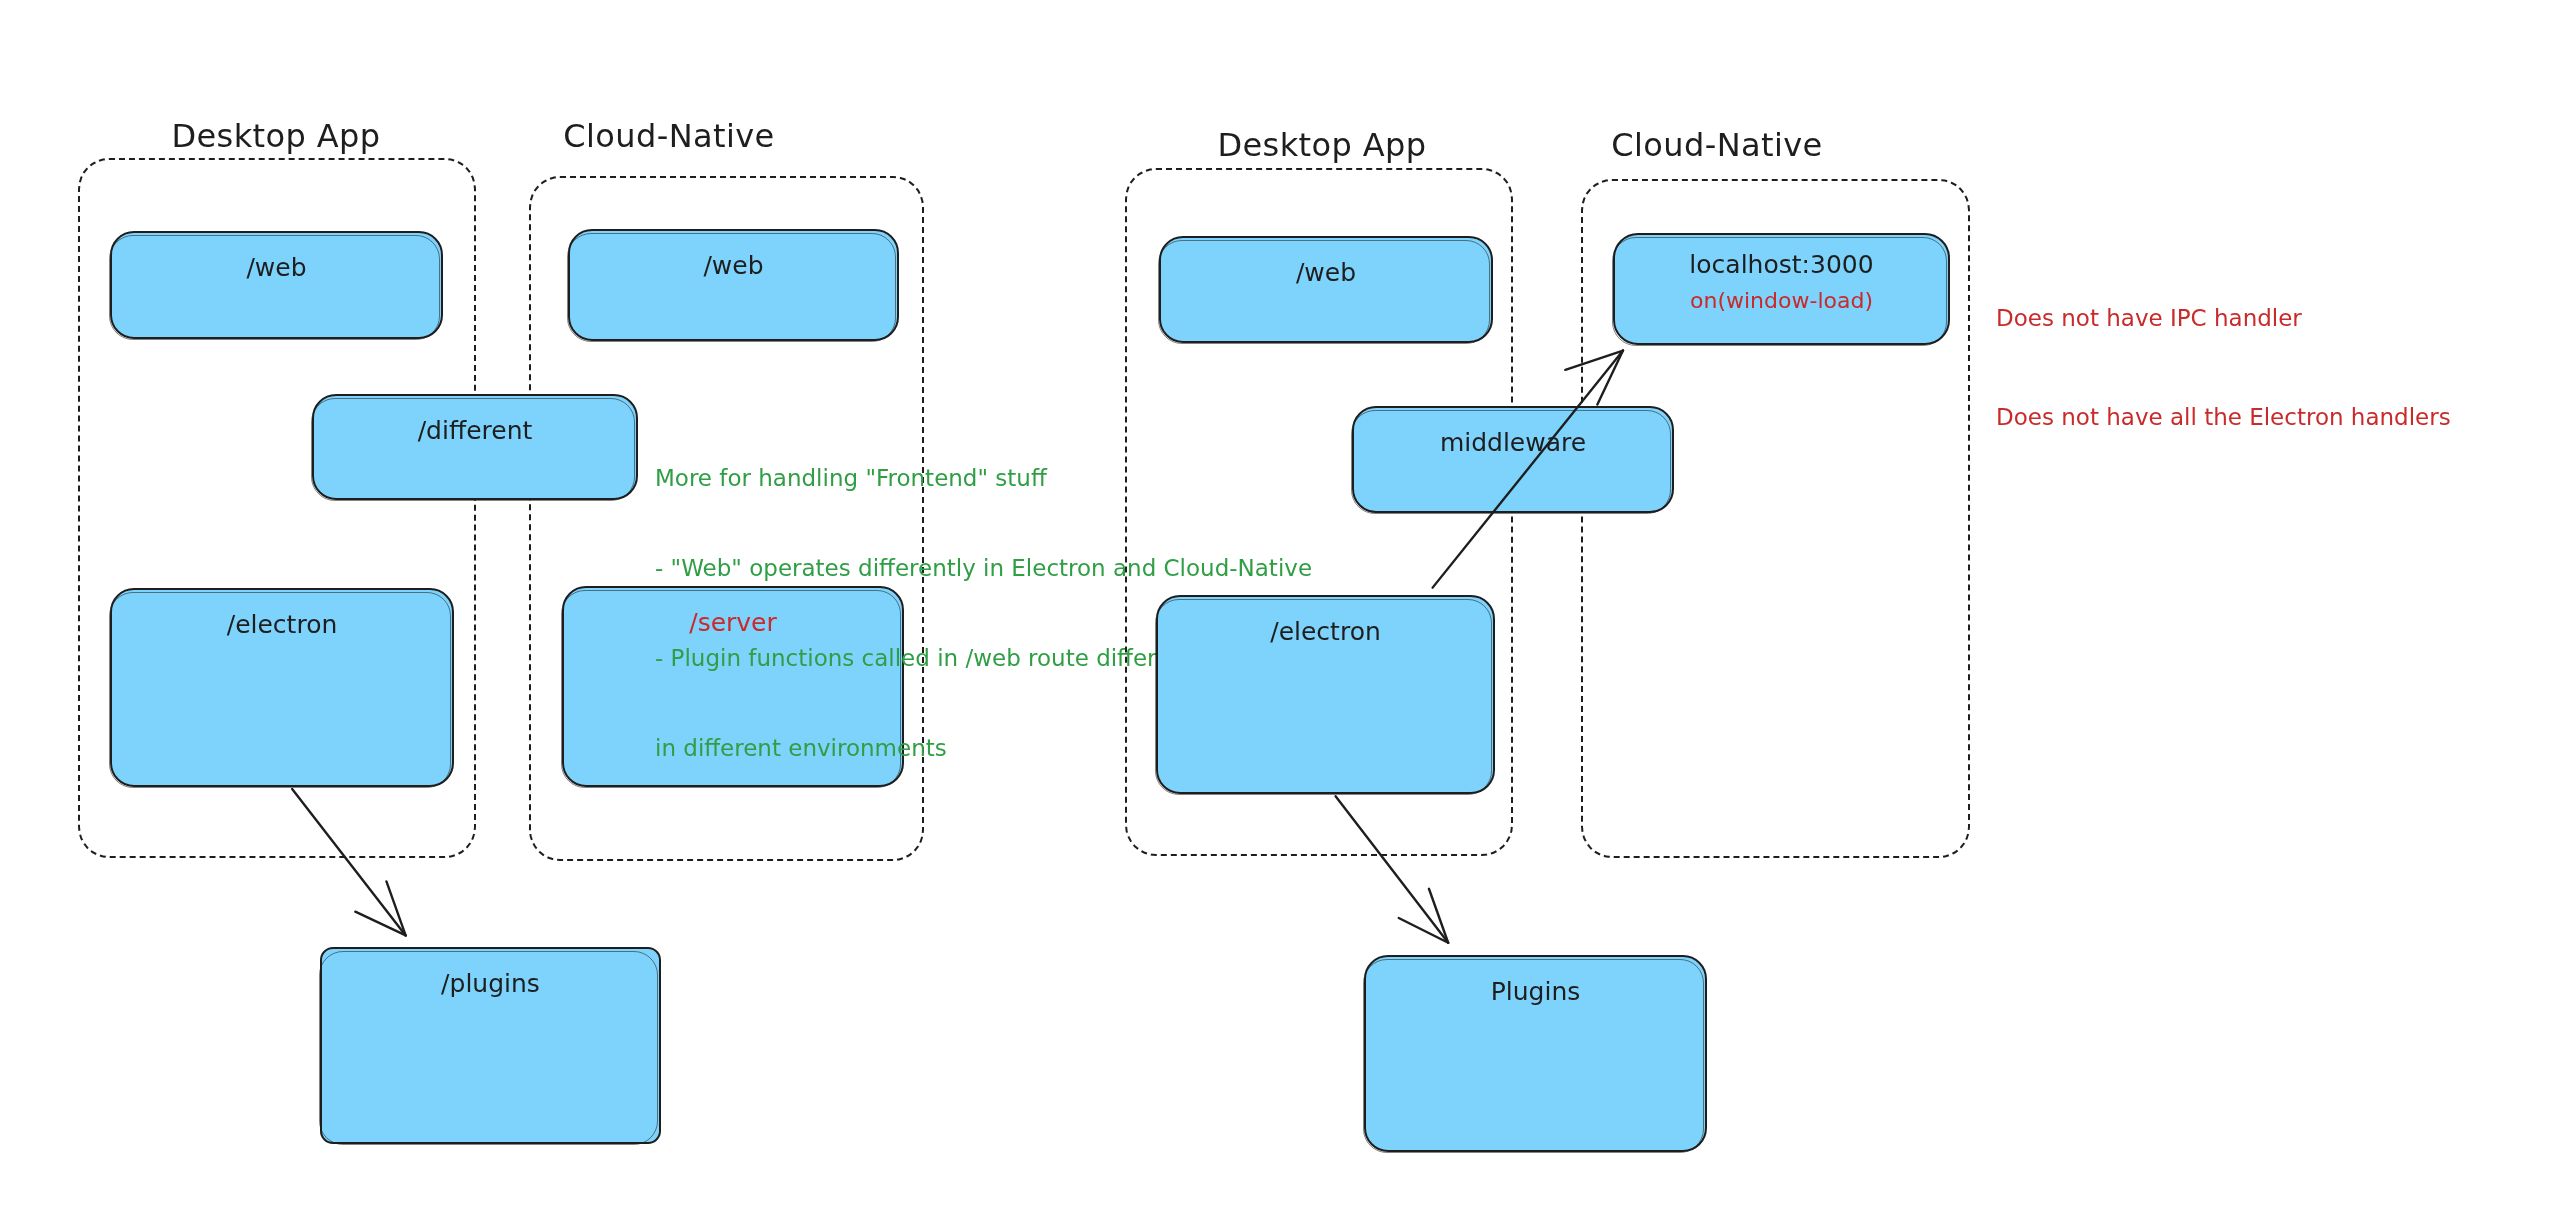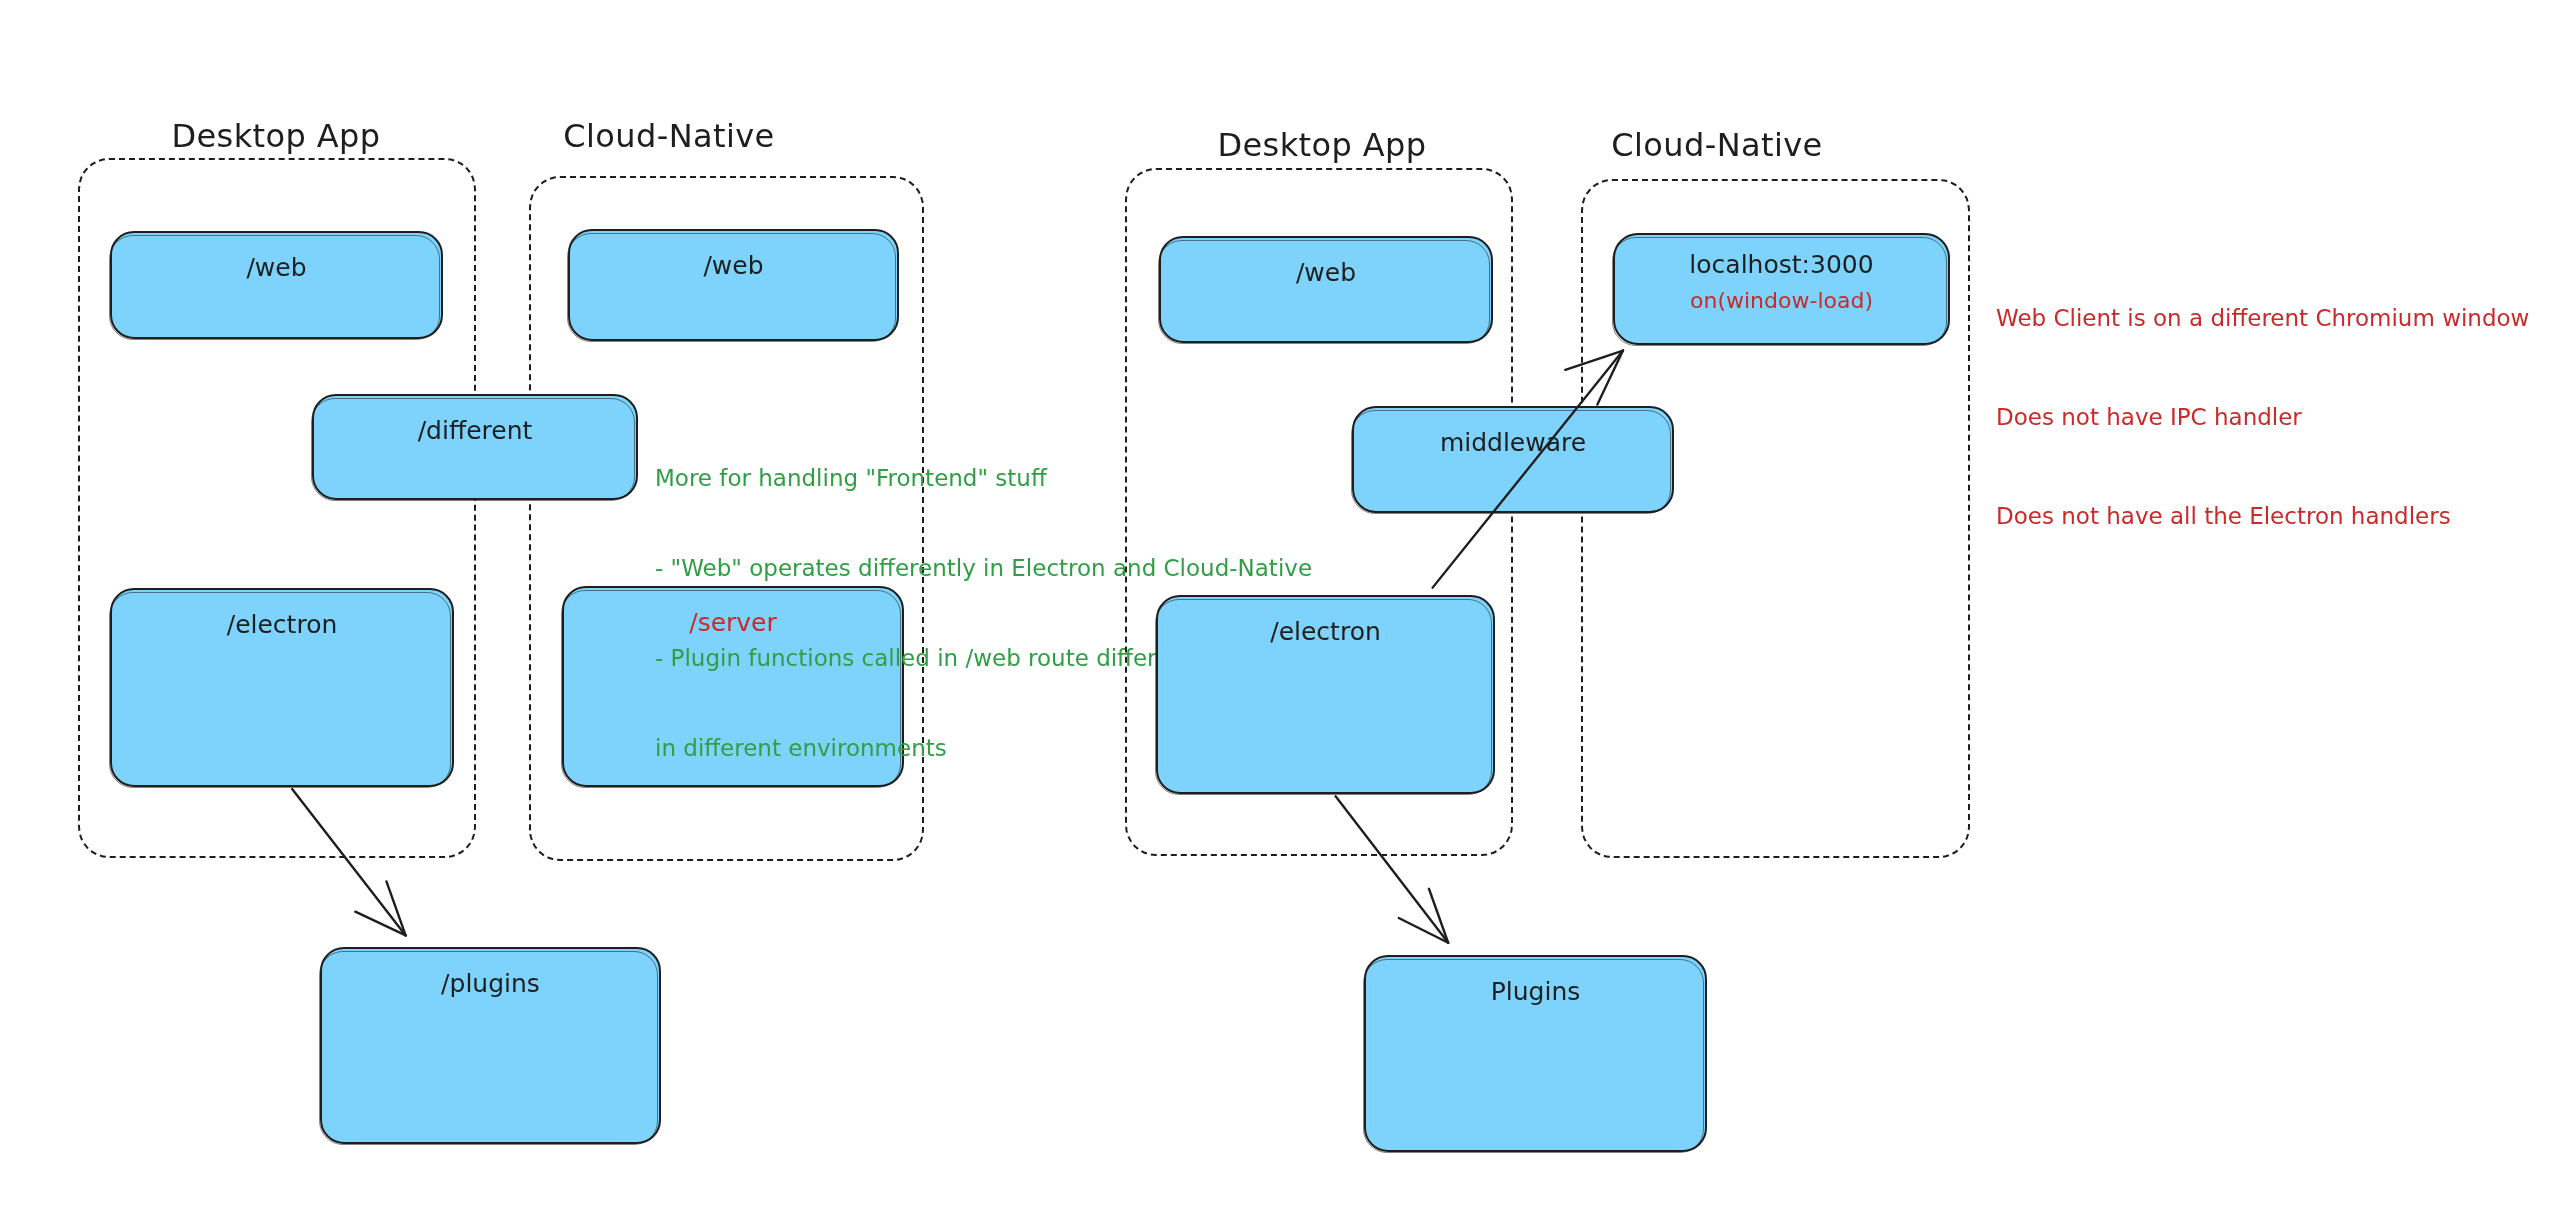--- a/index.html
+++ b/index.html
@@ -107,21 +107,21 @@
   </div>
 
   <div class="node" style="left:110px;top:588px;width:344px;height:199px;">
     <div class="node-label txt-dark">/electron</div>
   </div>
 
   <div class="node" style="left:562px;top:586px;width:342px;height:201px;">
     <div class="node-label txt-red">/server</div>
   </div>
 
-  <div class="node" style="left:320px;top:947px;width:341px;height:197px;">
+  <div class="node" style="left:320px;top:947px;width:341px;height:197px;border-radius:13px;">
     <div class="node-label txt-dark">/plugins</div>
   </div>
 
   <div class="annot txt-green" style="left:655px;top:403px;">
     <div>More for handling "Frontend" stuff</div>
     <div>- "Web" operates differently in Electron and Cloud-Native</div>
     <div>- Plugin functions called in /web route differently</div>
     <div>in different environments</div>
   </div>
 
@@ -146,21 +146,20 @@
 
   <div class="node" style="left:1156px;top:595px;width:339px;height:199px;">
     <div class="node-label txt-dark">/electron</div>
   </div>
 
   <div class="node" style="left:1364px;top:955px;width:343px;height:197px;">
     <div class="node-label txt-dark">Plugins</div>
   </div>
 
   <div class="annot txt-red" style="left:1996px;top:236px;line-height:33px;">
-    <div>Web Client is on a different Chromium window</div>
     <div>Does not have IPC handler</div>
     <div>Does not have all the Electron handlers</div>
   </div>
 
   <svg class="overlay" viewBox="0 0 2814 1346">
     <g fill="none" stroke="#1e1e1e" stroke-width="2.6" stroke-linecap="round" stroke-linejoin="round">
 
       <g>
         <path d="M 319 862 L 443 1022"></path>
         <path d="M 443 1022 L 388 996"></path>

